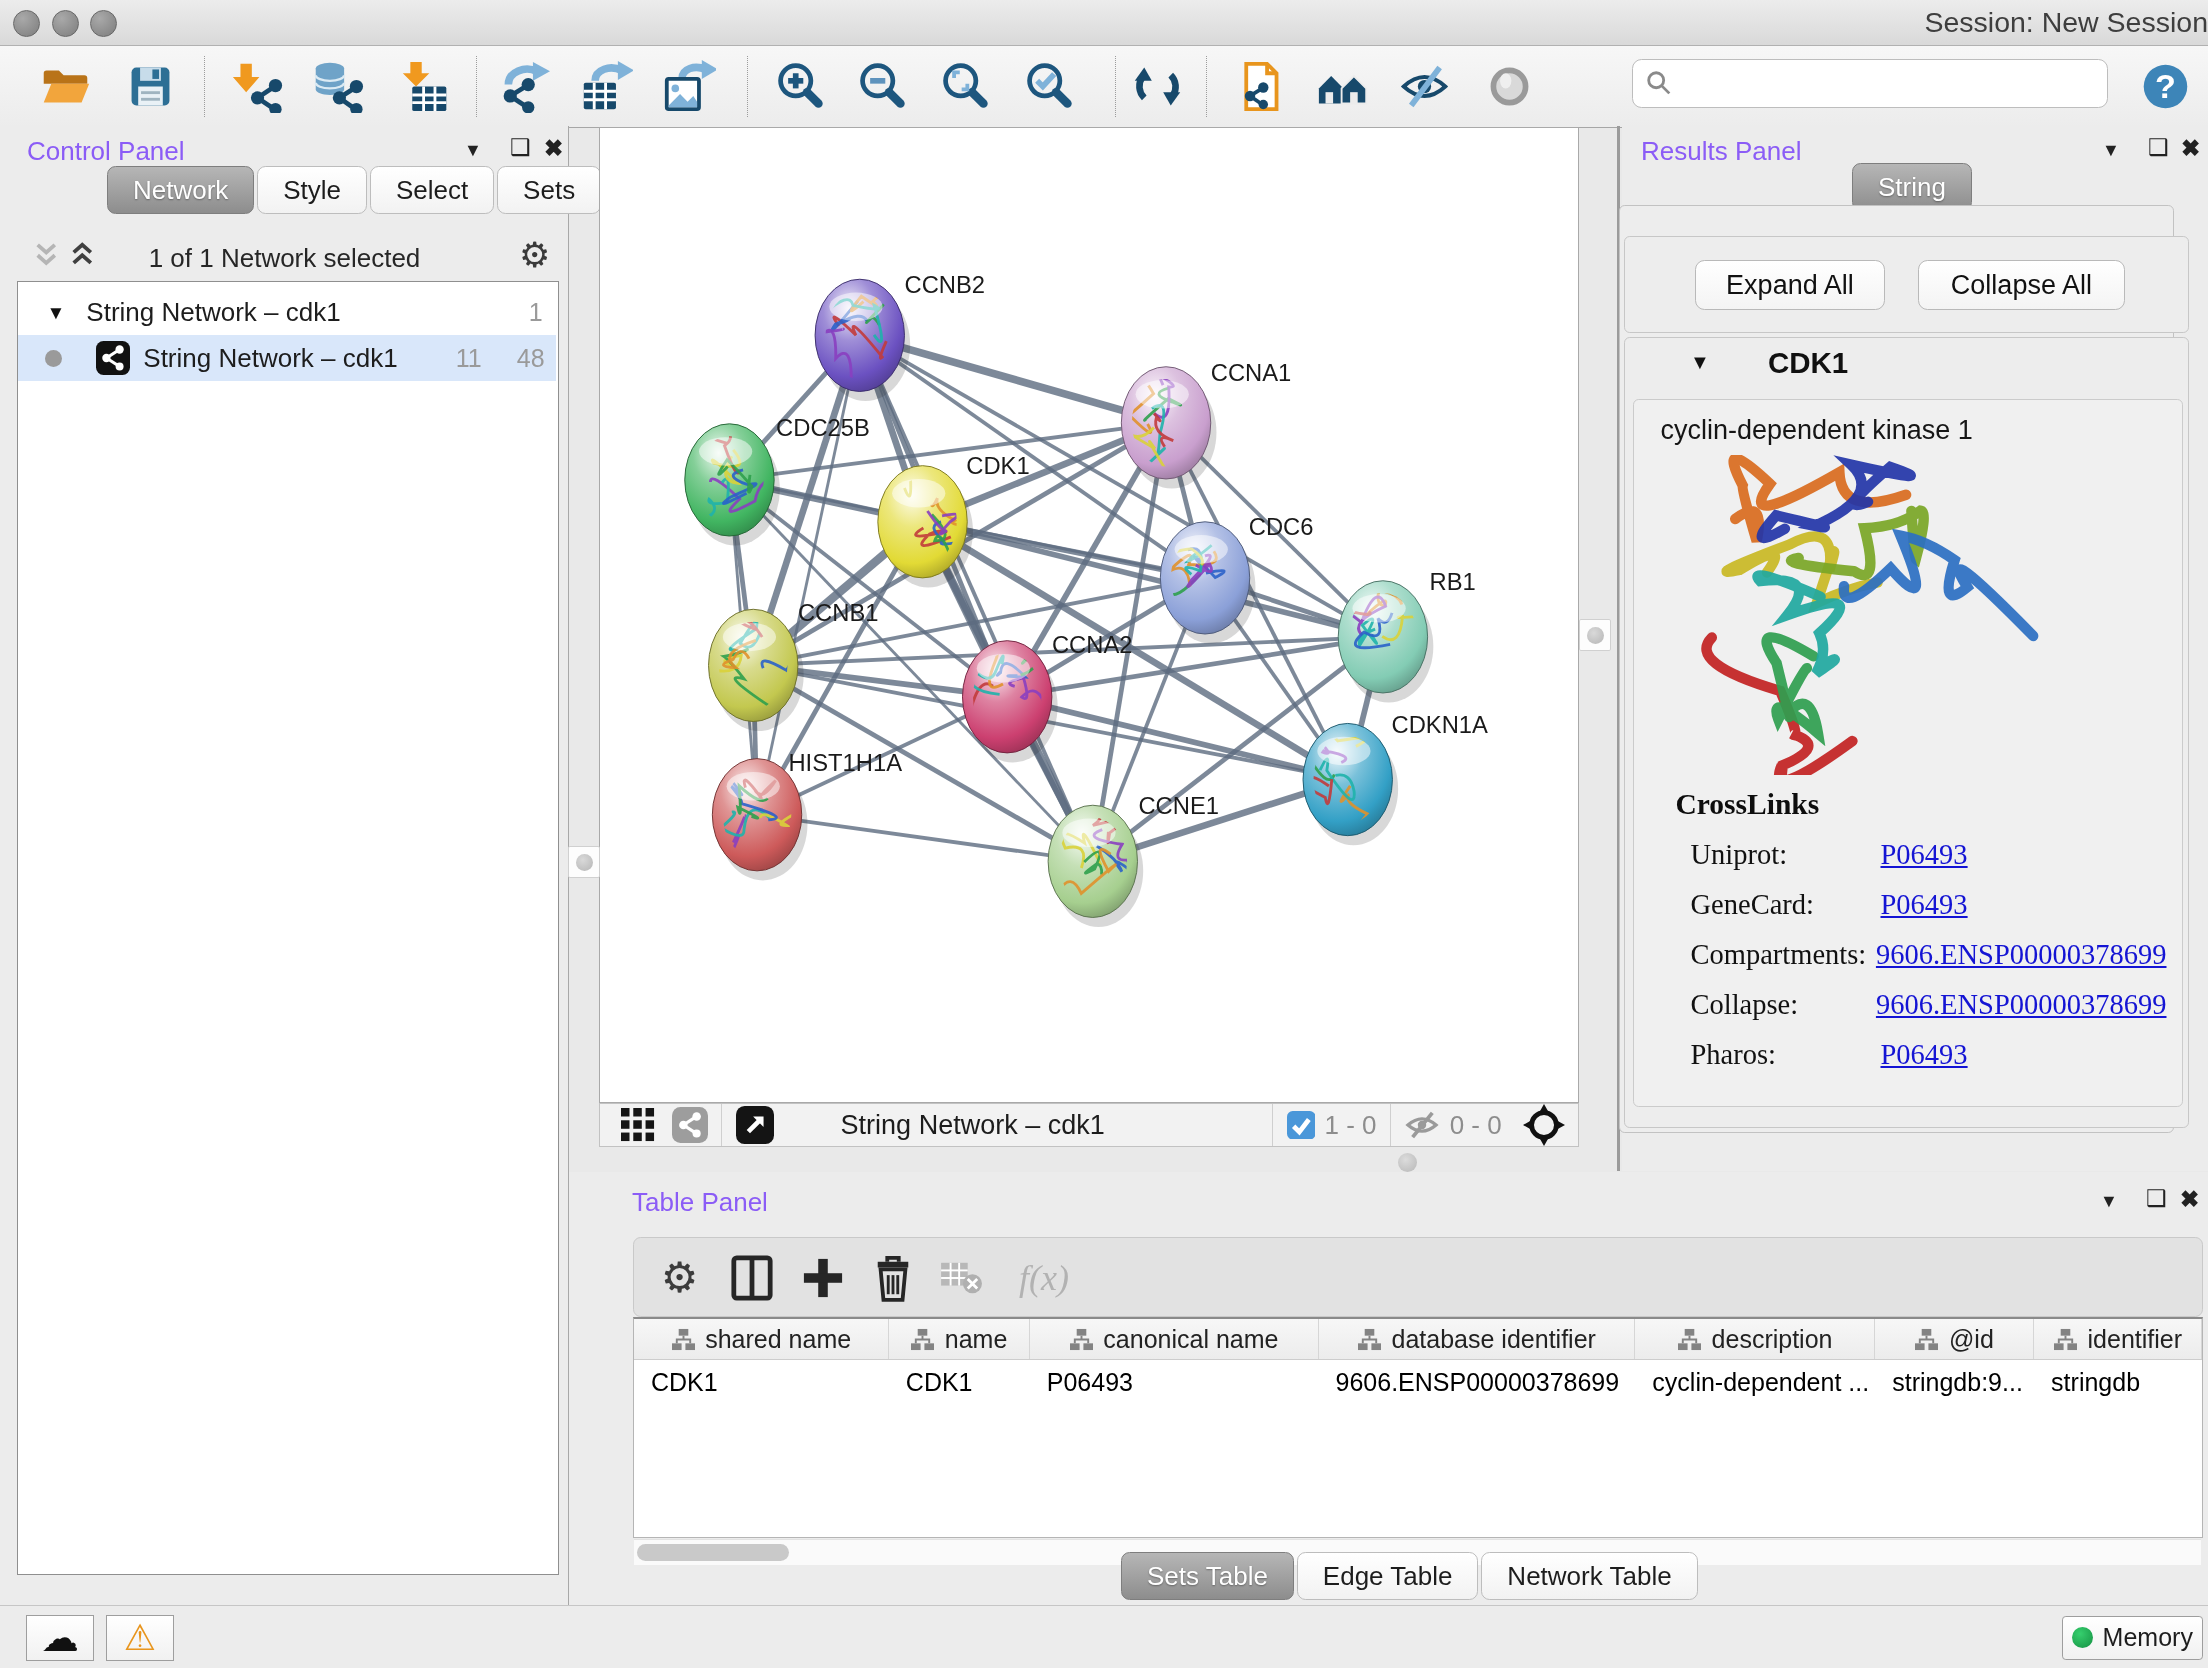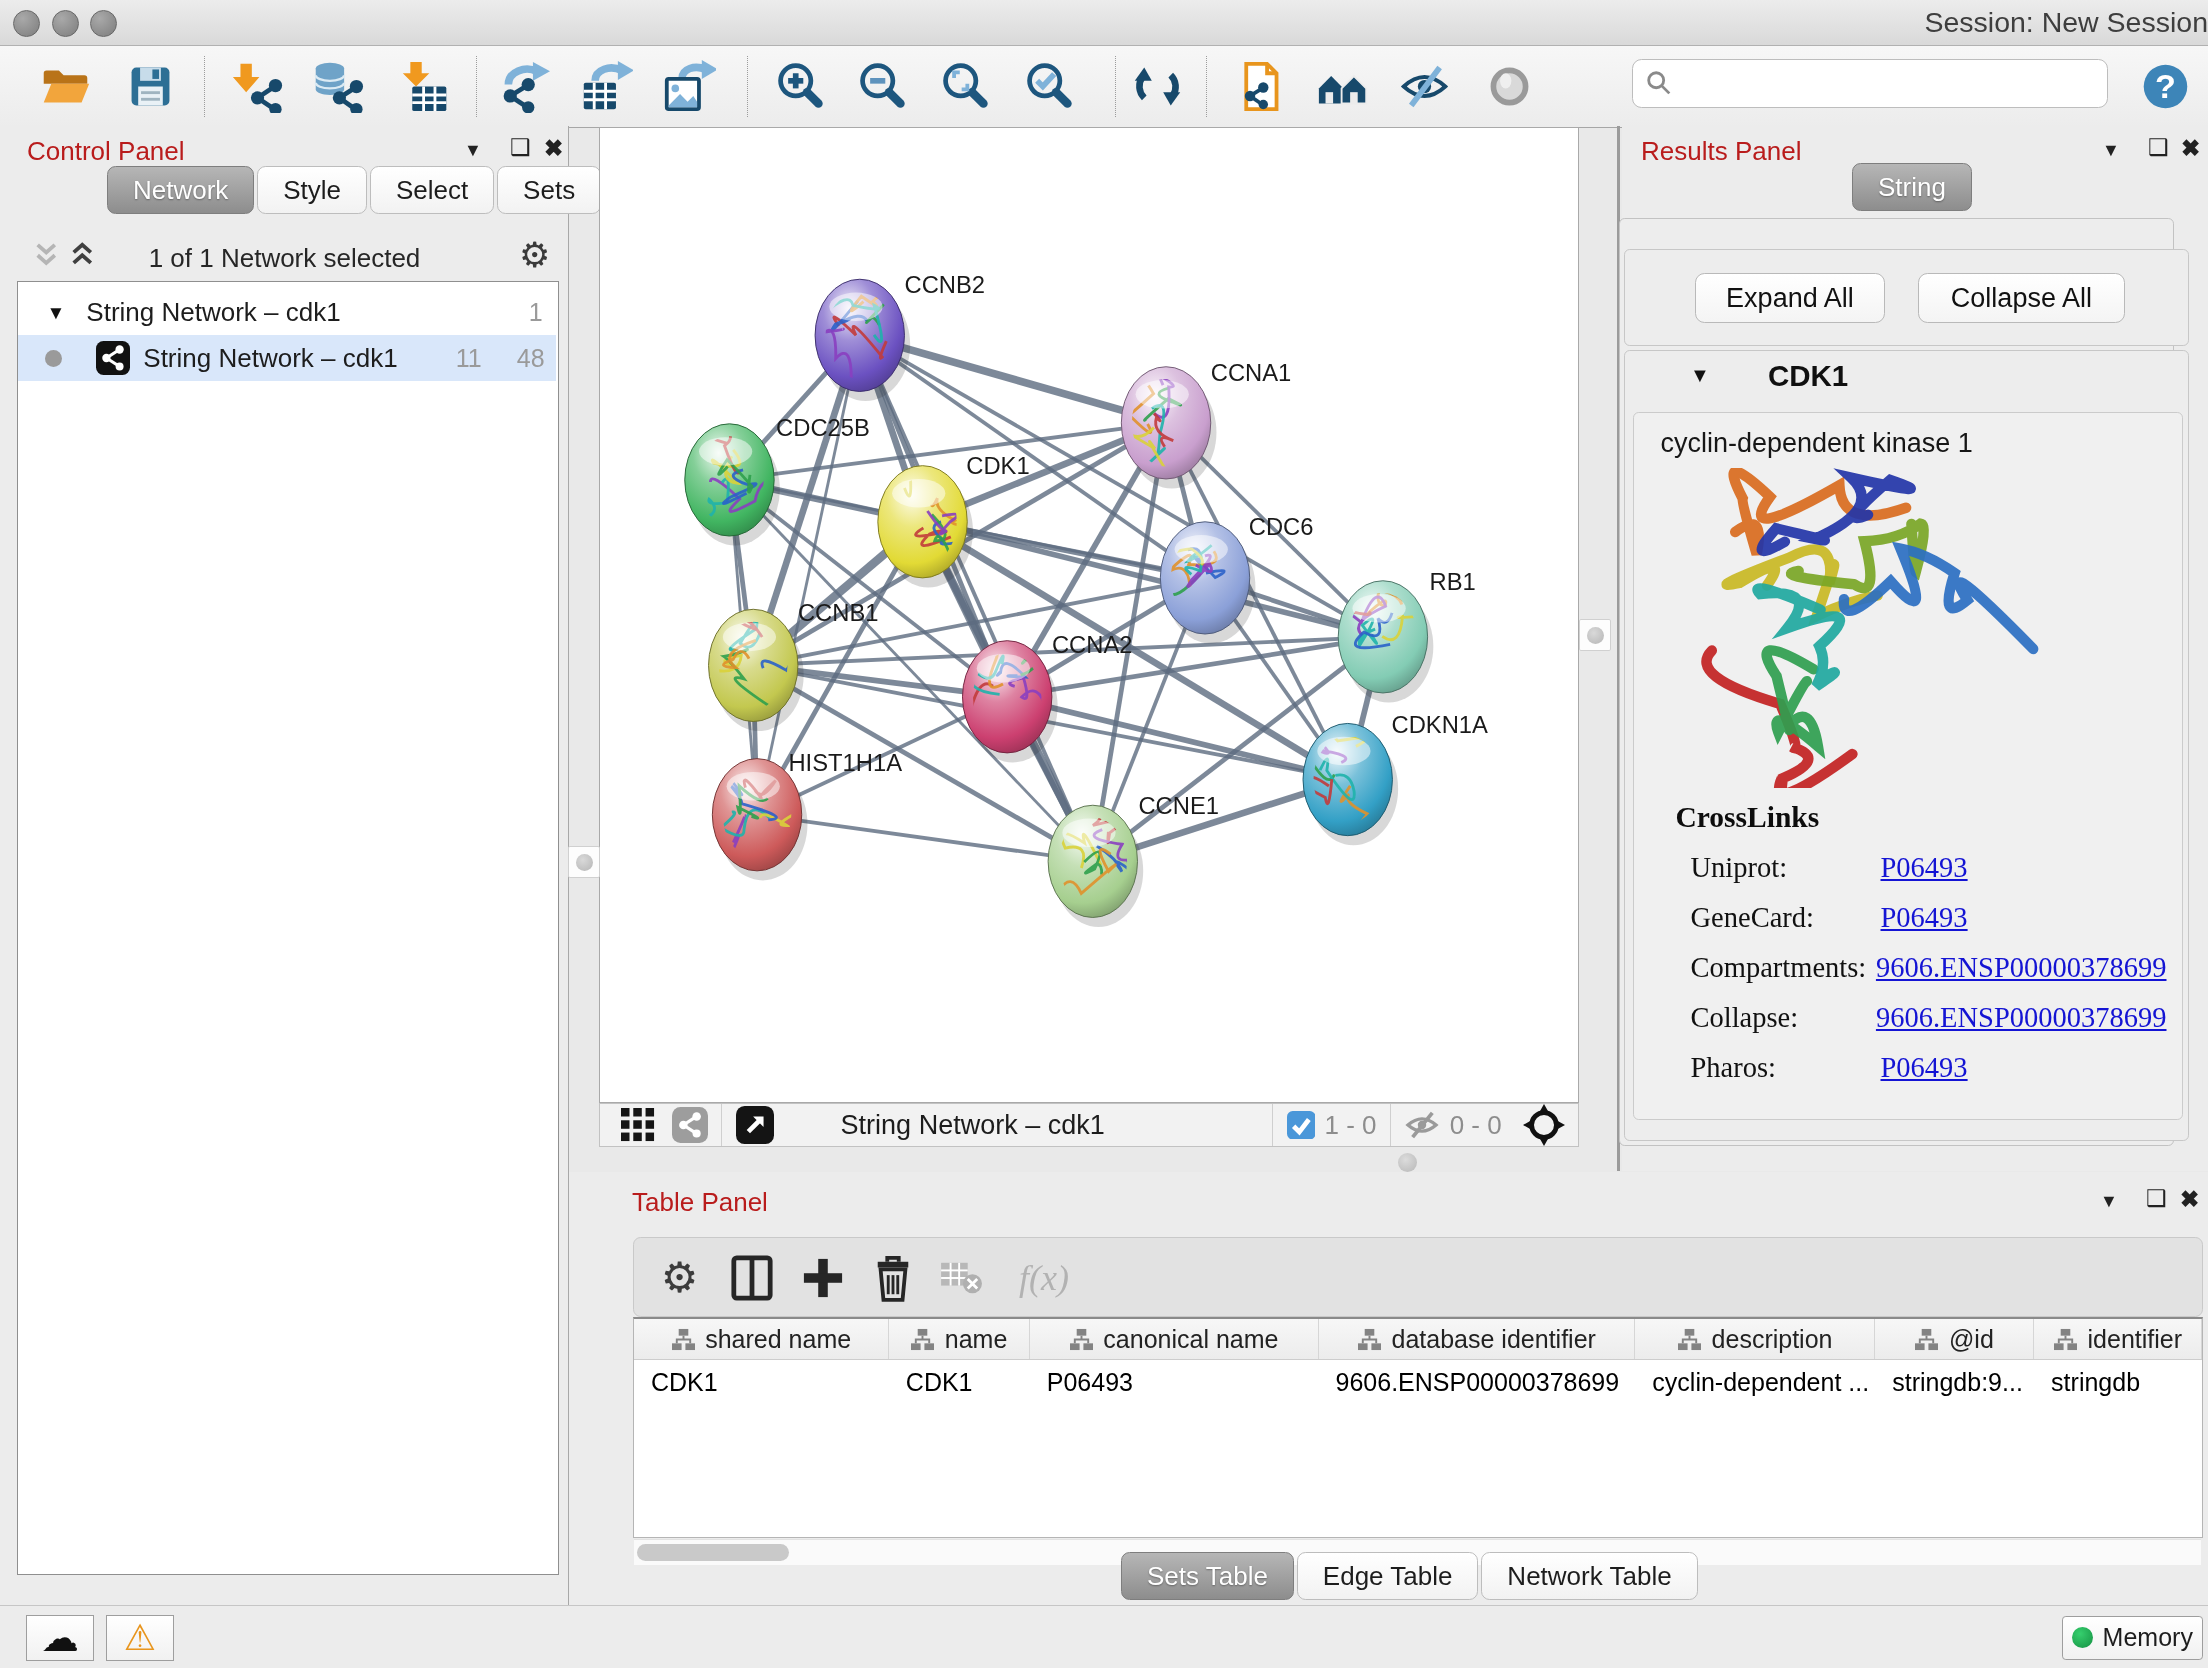--- a/index.html
+++ b/index.html
@@ -10,21 +10,21 @@
   .titlebar{left:0;top:0;width:2208px;height:45px;background:linear-gradient(#ececec,#d9d9d9);border-bottom:1px solid #b1b1b1}
   .traffic{top:9.5px;width:25px;height:25px;border-radius:50%;background:radial-gradient(circle at 35% 30%,#a9a9a9,#7d7d7d);border:1px solid #686868}
   .title-text{left:0;top:0;width:2208px;height:45px;line-height:45px;text-align:right;font-size:28.5px;color:#3e3e3e}
   
   .toolbar{left:0;top:46px;width:2208px;height:81px;background:linear-gradient(#f7f7f7,#ececec);border-bottom:1px solid #a6a6a6}
   .tbtn{top:13.3px;width:55px;height:55px;display:flex;align-items:center;justify-content:center;cursor:pointer}
   .tsep{top:9.5px;height:61px;width:0;border-left:1.9px dotted #9c9c9c}
   .searchbox{left:1632px;top:13.3px;width:476px;height:49px;background:#fff;border:1.9px solid #bdbdbd;border-radius:9.5px;display:flex;align-items:center;padding-left:11.4px;box-sizing:border-box}
   .searchbox input{border:none;outline:none;font-size:25px;flex:1;background:transparent;font-family:"Liberation Sans",sans-serif}
   
-  .panel-title{font-size:26px;color:#b91c1c}
+  .panel-title{font-size:26px;color:#8b5cf6}
   .winbtn{font-size:23px;color:#222;cursor:pointer;line-height:28.5px}
   .tab{display:inline-block;height:46px;line-height:46px;padding:0 25px;font-size:26px;color:#1d1d1d;
        background:linear-gradient(#ffffff,#f2f2f2);border:1px solid #bdbdbd;border-radius:8.6px;margin-right:2.9px;cursor:pointer}
   .tab.selected{background:linear-gradient(#b6b6b6,#8d8d8d);color:#fff;border-color:#7e7e7e;text-shadow:0 1px 1.9px rgba(0,0,0,.35)}
   
   .control-panel{left:0;top:126px;width:569px;height:1479px;background:#ececec;border-right:1.9px solid #a8a8a8;box-sizing:border-box}
   .tree-card{left:17px;top:155px;width:542px;height:1294px;background:#fff;border:1.9px solid #8f8f8f;box-sizing:border-box}
   .tree-row{position:absolute;left:0;width:538px;height:46px;display:flex;align-items:center;cursor:pointer}
   .tree-row.selected{background:#d9e7fa}
   .count{color:#9a9a9a;font-size:25px;text-align:right}
@@ -688,21 +688,21 @@
 </div>
 
 <div class="abs" style="left:1398px;top:1153px;width:19px;height:19px;border-radius:50%;background:radial-gradient(circle at 40% 35%,#dcdcdc,#b7b7b7)"></div>
 
 <div class="abs results-panel">
   <span class="abs panel-title" style="left:19px;top:9.5px">Results Panel</span>
   <span class="abs winbtn" style="left:480px;top:9.5px;font-size:18px">▼</span>
   <span class="abs winbtn" style="left:526px;top:6.7px">❑</span>
   <span class="abs winbtn" style="left:559px;top:7.6px;font-weight:bold">✖</span>
   <span class="abs tab selected" style="left:230px;top:37px">String</span>
-  <div class="card" style="left:-2.9px;top:92px;width:555px;height:928px">
+  <div class="card" style="left:-2.9px;top:79px;width:555px;height:928px">
     <div class="card" style="left:3.8px;top:30px;width:565px;height:97px;border-color:#c7c7c7">
       <div class="btn abs" style="left:70px;top:23px;width:188px;height:48px">Expand All</div>
       <div class="btn abs" style="left:293px;top:23px;width:205px;height:48px">Collapse All</div>
     </div>
     <div class="card" style="left:3.8px;top:131px;width:565px;height:791px;border-color:#c7c7c7">
       <span class="abs" style="left:65px;top:13.3px;font-size:20px;color:#111">▼</span>
       <span class="abs" style="left:143px;top:7.6px;font-size:29.5px;font-weight:bold;color:#101010">CDK1</span>
       <div class="card" style="left:7.6px;top:61px;width:550px;height:708px;background:#f0f0f0;border-color:#cbcbcb">
         <span class="abs" style="left:27px;top:15px;font-size:27px;color:#161616">cyclin-dependent kinase 1</span>
         <svg class="abs" id="protein-svg" style="left:49px;top:55px" width="371" height="320" viewBox="0 0 390 336">

